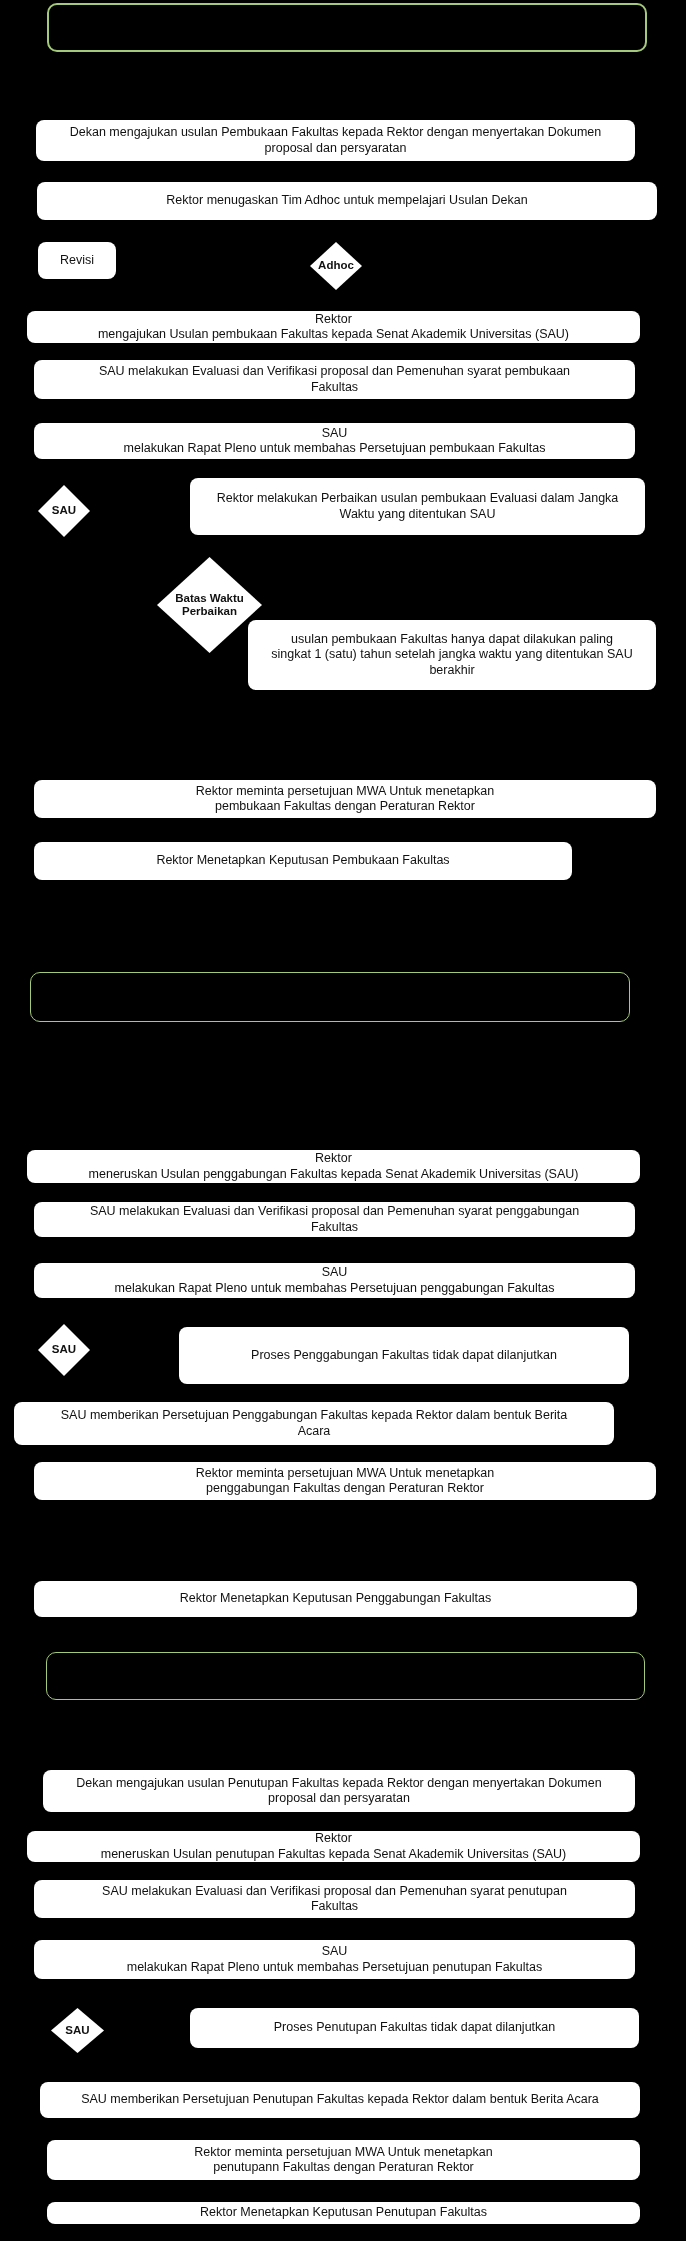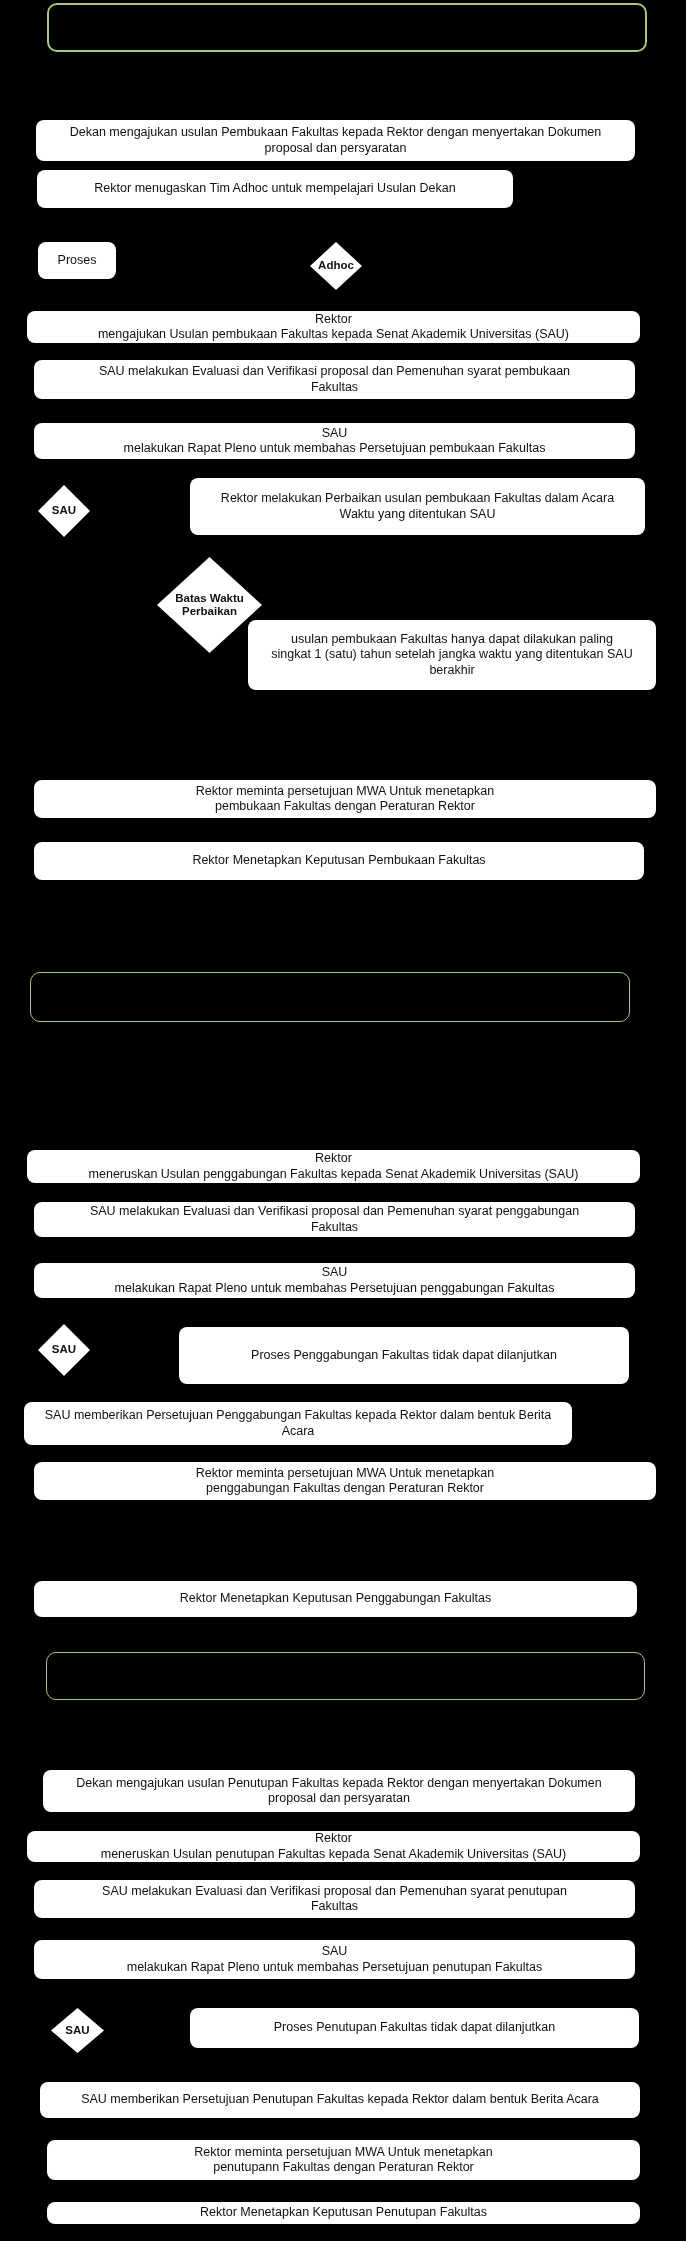--- a/index.html
+++ b/index.html
@@ -53,52 +53,52 @@
 </style>
 </head>
 <body>
 
 <div class="canvas">
 
   <div class="frame" style="left:47px;top:3px;width:600px;height:49px"></div>
 
   <div class="node process" style="left:36px;top:120px;width:599px;height:41px">Dekan mengajukan usulan Pembukaan Fakultas kepada Rektor dengan menyertakan Dokumen
 proposal dan persyaratan</div>
-  <div class="node process" style="left:37px;top:170px;width:476px;height:38px">Rektor menugaskan Tim Adhoc untuk mempelajari Usulan Dekan</div>
-  <div class="node process" style="left:38px;top:242px;width:78px;height:37px">Proses</div>
+  <div class="node process" style="left:37px;top:182px;width:620px;height:38px">Rektor menugaskan Tim Adhoc untuk mempelajari Usulan Dekan</div>
+  <div class="node process" style="left:38px;top:242px;width:78px;height:37px">Revisi</div>
   <div class="node diamond" style="left:310px;top:242px;width:52px;height:48px">Adhoc</div>
   <div class="node process" style="left:27px;top:311px;width:613px;height:32px">Rektor
 mengajukan Usulan pembukaan Fakultas kepada Senat Akademik Universitas (SAU)</div>
   <div class="node process" style="left:34px;top:360px;width:601px;height:39px">SAU melakukan Evaluasi dan Verifikasi proposal dan Pemenuhan syarat pembukaan
 Fakultas</div>
   <div class="node process" style="left:34px;top:423px;width:601px;height:36px">SAU
 melakukan Rapat Pleno untuk membahas Persetujuan pembukaan Fakultas</div>
   <div class="node diamond" style="left:38px;top:485px;width:52px;height:52px">SAU</div>
-  <div class="node process" style="left:190px;top:478px;width:455px;height:57px">Rektor melakukan Perbaikan usulan pembukaan Fakultas dalam Acara
+  <div class="node process" style="left:190px;top:478px;width:455px;height:57px">Rektor melakukan Perbaikan usulan pembukaan Evaluasi dalam Jangka
 Waktu yang ditentukan SAU</div>
   <div class="node diamond" style="left:157px;top:557px;width:105px;height:96px">Batas Waktu
 Perbaikan</div>
   <div class="node process" style="left:248px;top:620px;width:408px;height:70px">usulan pembukaan Fakultas hanya dapat dilakukan paling
 singkat 1 (satu) tahun setelah jangka waktu yang ditentukan SAU
 berakhir</div>
   <div class="node process" style="left:34px;top:780px;width:622px;height:38px">Rektor meminta persetujuan MWA Untuk menetapkan
 pembukaan Fakultas dengan Peraturan Rektor</div>
-  <div class="node process" style="left:34px;top:842px;width:610px;height:38px">Rektor Menetapkan Keputusan Pembukaan Fakultas</div>
+  <div class="node process" style="left:34px;top:842px;width:538px;height:38px">Rektor Menetapkan Keputusan Pembukaan Fakultas</div>
 
   <div class="frame thin" style="left:30px;top:972px;width:600px;height:50px"></div>
 
   <div class="node process" style="left:27px;top:1150px;width:613px;height:33px">Rektor
 meneruskan Usulan penggabungan Fakultas kepada Senat Akademik Universitas (SAU)</div>
   <div class="node process" style="left:34px;top:1202px;width:601px;height:35px">SAU melakukan Evaluasi dan Verifikasi proposal dan Pemenuhan syarat penggabungan
 Fakultas</div>
   <div class="node process" style="left:34px;top:1263px;width:601px;height:35px">SAU
 melakukan Rapat Pleno untuk membahas Persetujuan penggabungan Fakultas</div>
   <div class="node diamond" style="left:38px;top:1324px;width:52px;height:52px">SAU</div>
   <div class="node process" style="left:179px;top:1327px;width:450px;height:57px">Proses Penggabungan Fakultas tidak dapat dilanjutkan</div>
-  <div class="node process" style="left:24px;top:1402px;width:548px;height:43px">SAU memberikan Persetujuan Penggabungan Fakultas kepada Rektor dalam bentuk Berita
+  <div class="node process" style="left:14px;top:1402px;width:600px;height:43px">SAU memberikan Persetujuan Penggabungan Fakultas kepada Rektor dalam bentuk Berita
 Acara</div>
   <div class="node process" style="left:34px;top:1462px;width:622px;height:38px">Rektor meminta persetujuan MWA Untuk menetapkan
 penggabungan Fakultas dengan Peraturan Rektor</div>
   <div class="node process" style="left:34px;top:1581px;width:603px;height:36px">Rektor Menetapkan Keputusan Penggabungan Fakultas</div>
 
   <div class="frame thin" style="left:46px;top:1652px;width:599px;height:48px"></div>
 
   <div class="node process" style="left:43px;top:1770px;width:592px;height:42px">Dekan mengajukan usulan Penutupan Fakultas kepada Rektor dengan menyertakan Dokumen
 proposal dan persyaratan</div>
   <div class="node process" style="left:27px;top:1831px;width:613px;height:31px">Rektor

